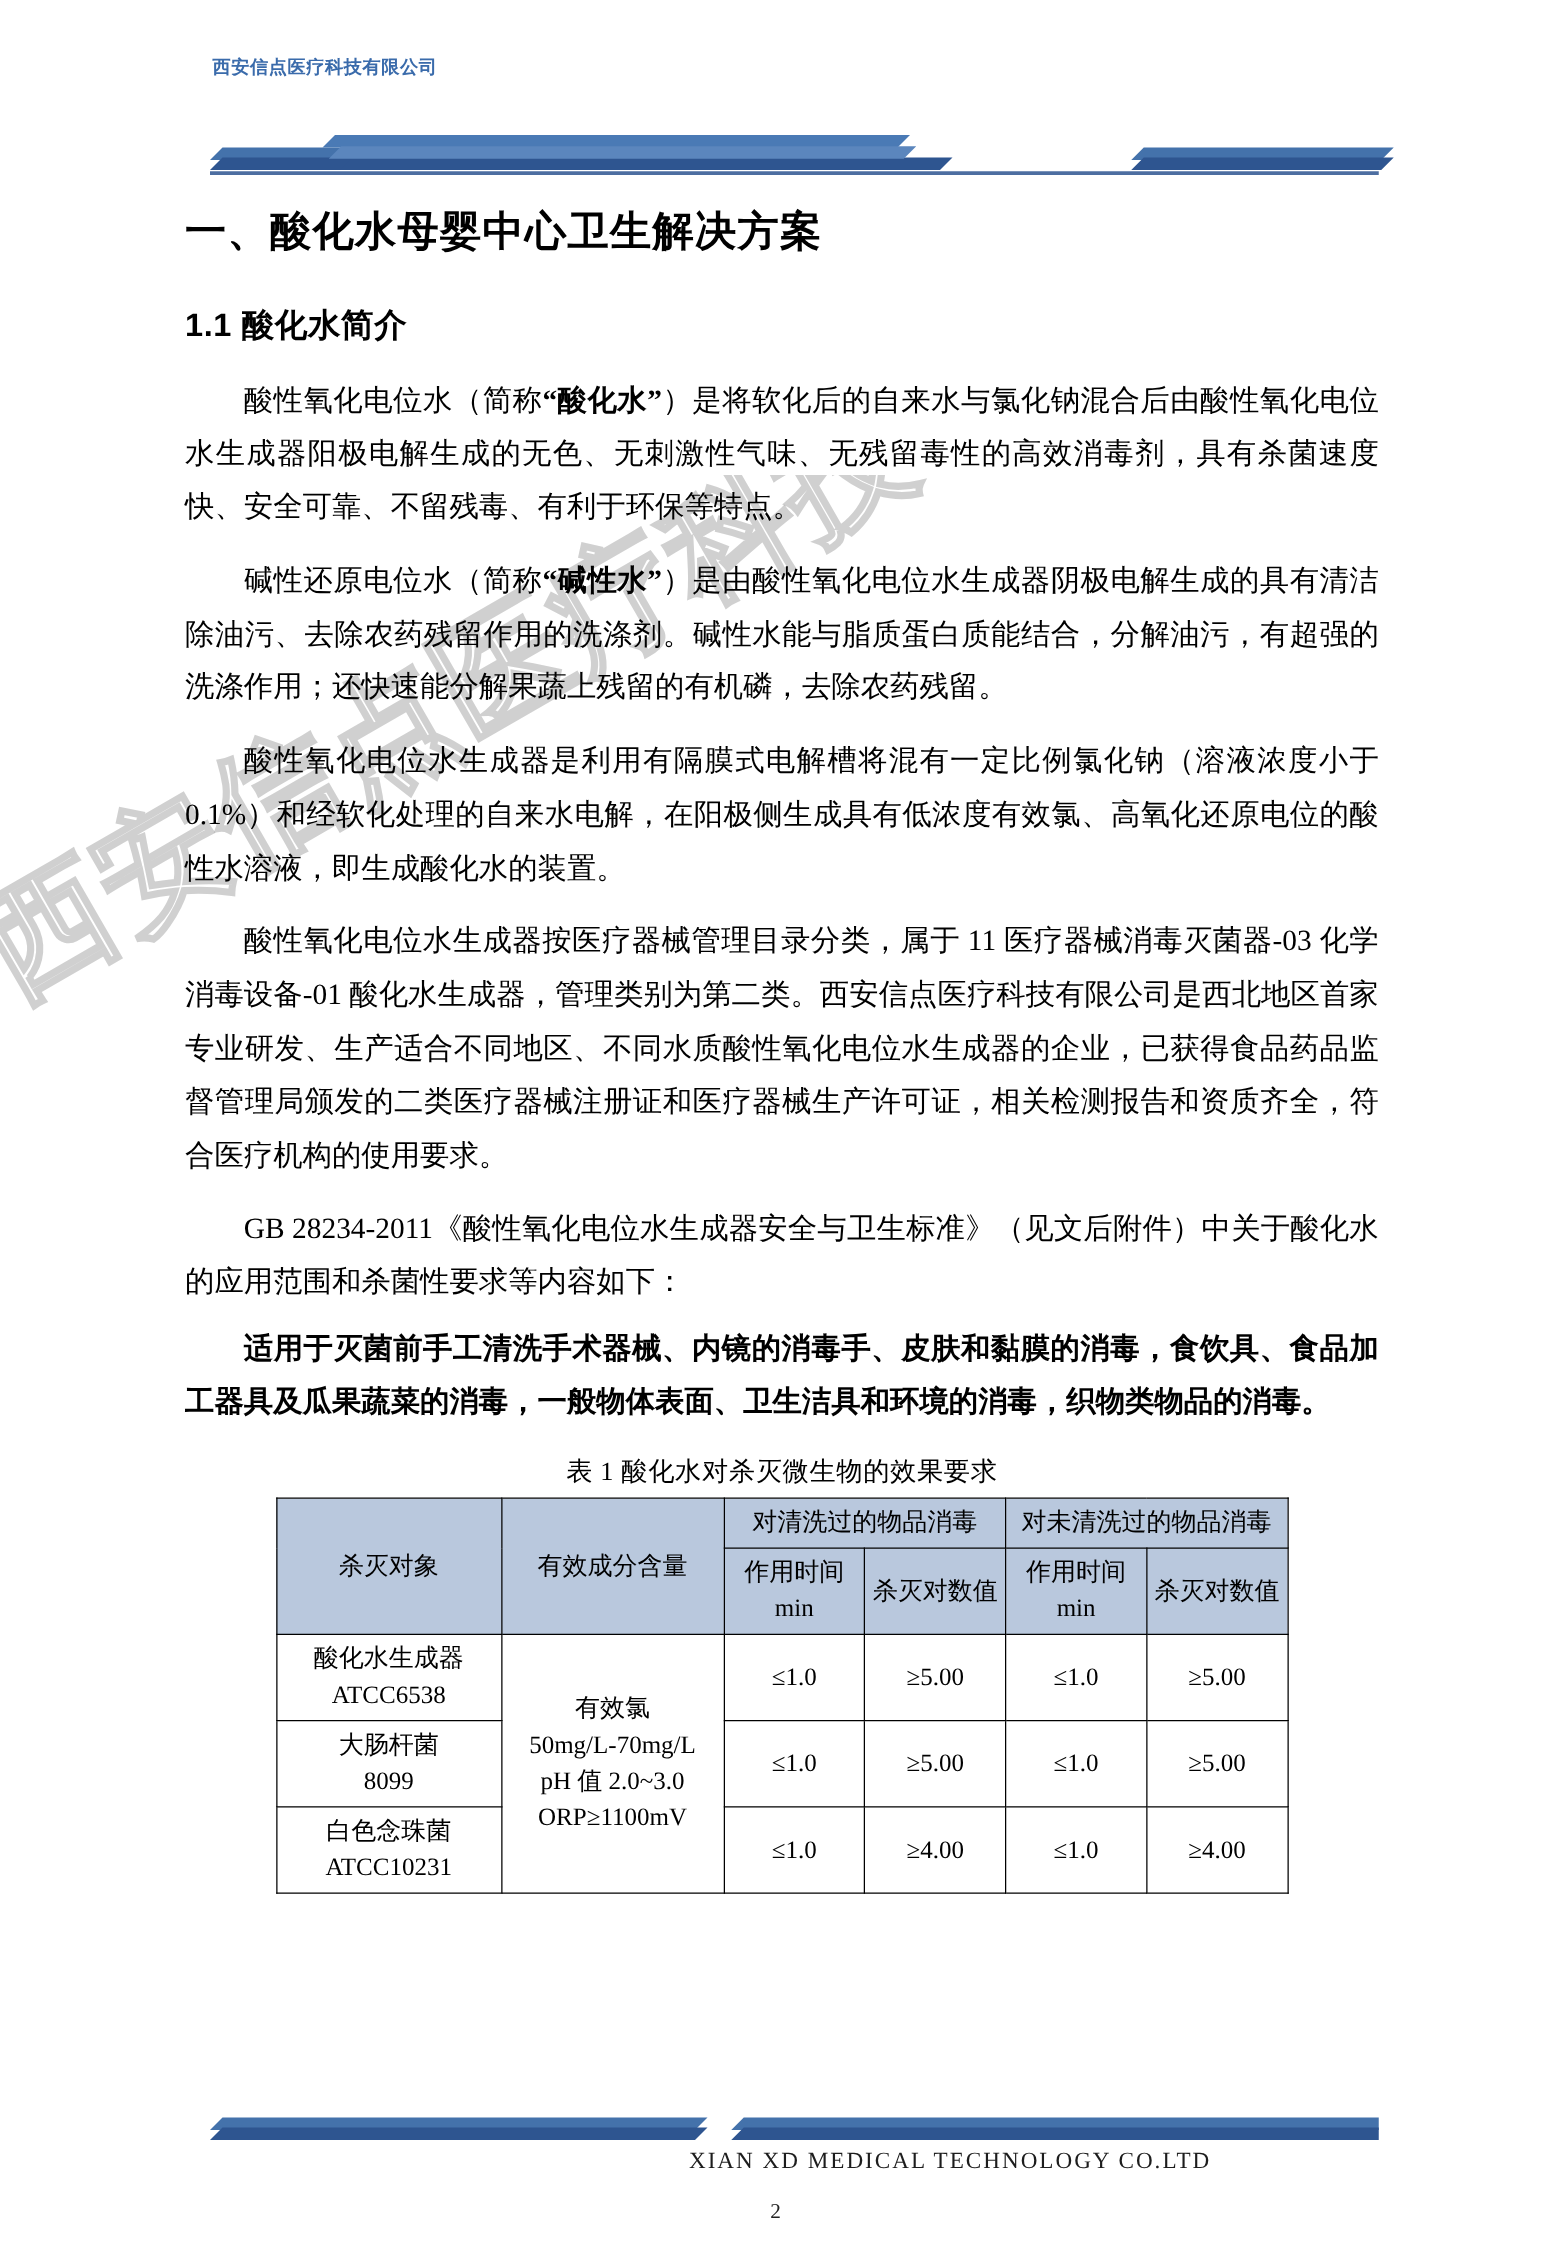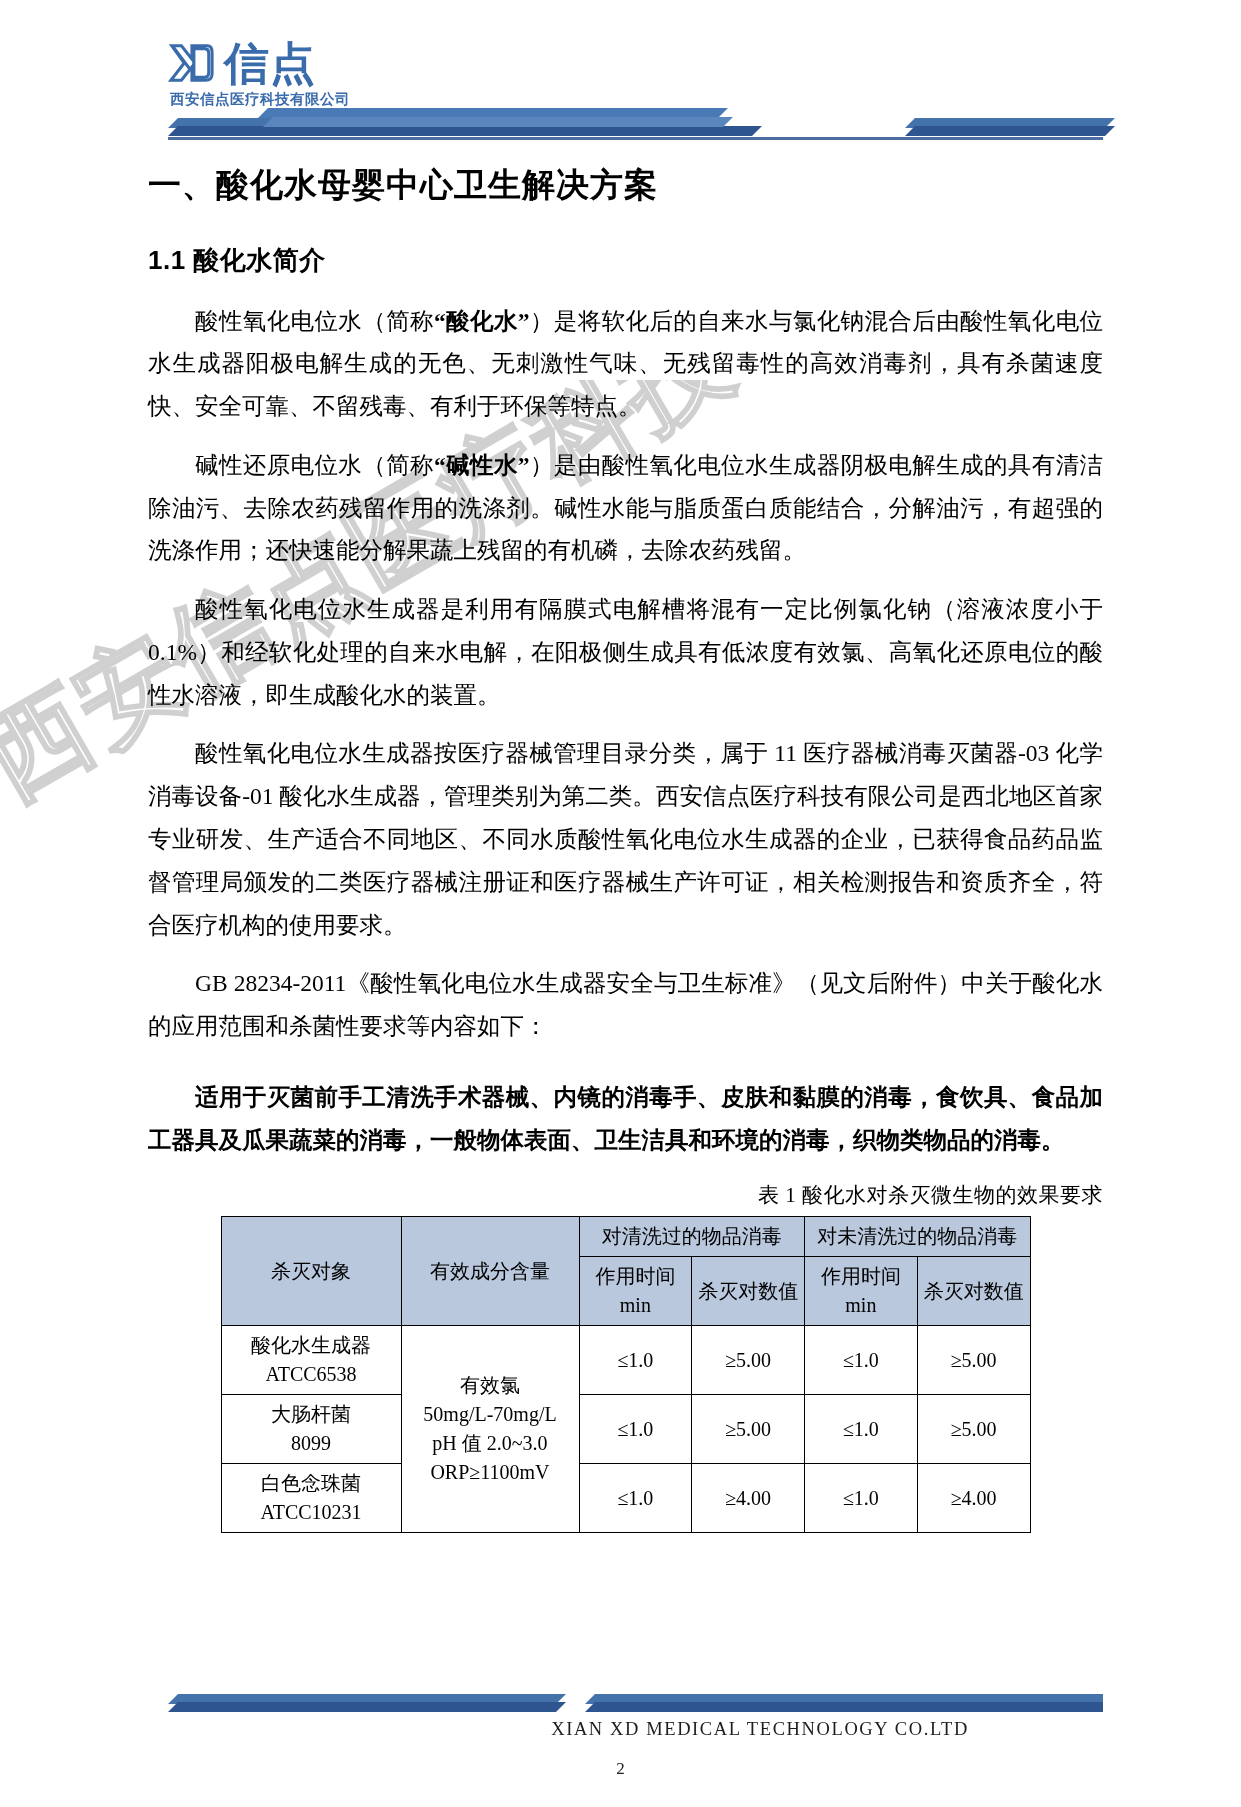--- a/index.html
+++ b/index.html
@@ -124,34 +124,34 @@
     text-indent: 2em;
     text-align: justify;
     text-justify: inter-ideograph;
     letter-spacing: 0px;
   }
   p.para:first-of-type { margin-top: 22px; }
 
   p.para b { font-weight: bold; }
 
   p.callout {
-    margin-top: 28px;
+    margin-top: 10px;
     font-size: 23.5px;
     line-height: 1.82;
     font-weight: bold;
     text-indent: 2em;
     text-align: justify;
     text-justify: inter-ideograph;
   }
 
   
   .table-wrap { margin-top: 20px; }
 
   .table-caption {
-    text-align: right;
+    text-align: center;
     font-size: 21px;
     margin-bottom: 7px;
     letter-spacing: 0.5px;
   }
 
   table.eff {
     border-collapse: collapse;
     width: 810px;
     margin: 0 auto;
     table-layout: fixed;
@@ -229,28 +229,20 @@
       <polygon points="272,136 752,136 762,126 282,126" fill="#2e5590"></polygon>
       <polygon points="263,127 723,127 733,117 273,117" fill="#5b86bd"></polygon>
 
       <polygon points="905,128 1105,128 1115,118 915,118" fill="#4472ab"></polygon>
       <polygon points="905,136 1105,136 1115,126 915,126" fill="#2e5590"></polygon>
 
       <polygon points="168,140 1103,140 1103,137 168,137" fill="#2e5590" opacity="0.85"></polygon>
     </svg>
 
     <div class="logo-block">
-      <div class="logo-row">
-        <svg class="logo-mark" viewBox="0 0 48 48">
-          <path d="M4 6 L14 6 L25 20 L25 6 L41 6 C45 6 46 9 46 13 L46 35 C46 40 44 42 39 42 L25 42 L25 28 L14 42 L3 42 L17 24 Z" fill="none" stroke="#3a6bab" stroke-width="3.2" stroke-linejoin="miter"></path>
-          <path d="M6 8 L24 32" stroke="#3a6bab" stroke-width="3.2" fill="none"></path>
-          <path d="M27 9 L38 9 C41 9 42.5 11 42.5 14 L42.5 34 C42.5 37 41 39 38 39 L27 39 Z" fill="none" stroke="#3a6bab" stroke-width="3.2"></path>
-        </svg>
-        <div class="logo-cn">信点</div>
-      </div>
       <div class="logo-sub">西安信点医疗科技有限公司</div>
     </div>
   </div>
 
   <div class="content">
 
     <h1 class="doc-title">一、酸化水母婴中心卫生解决方案</h1>
 
     <h2 class="doc-sub">1.1  酸化水简介</h2>
 

